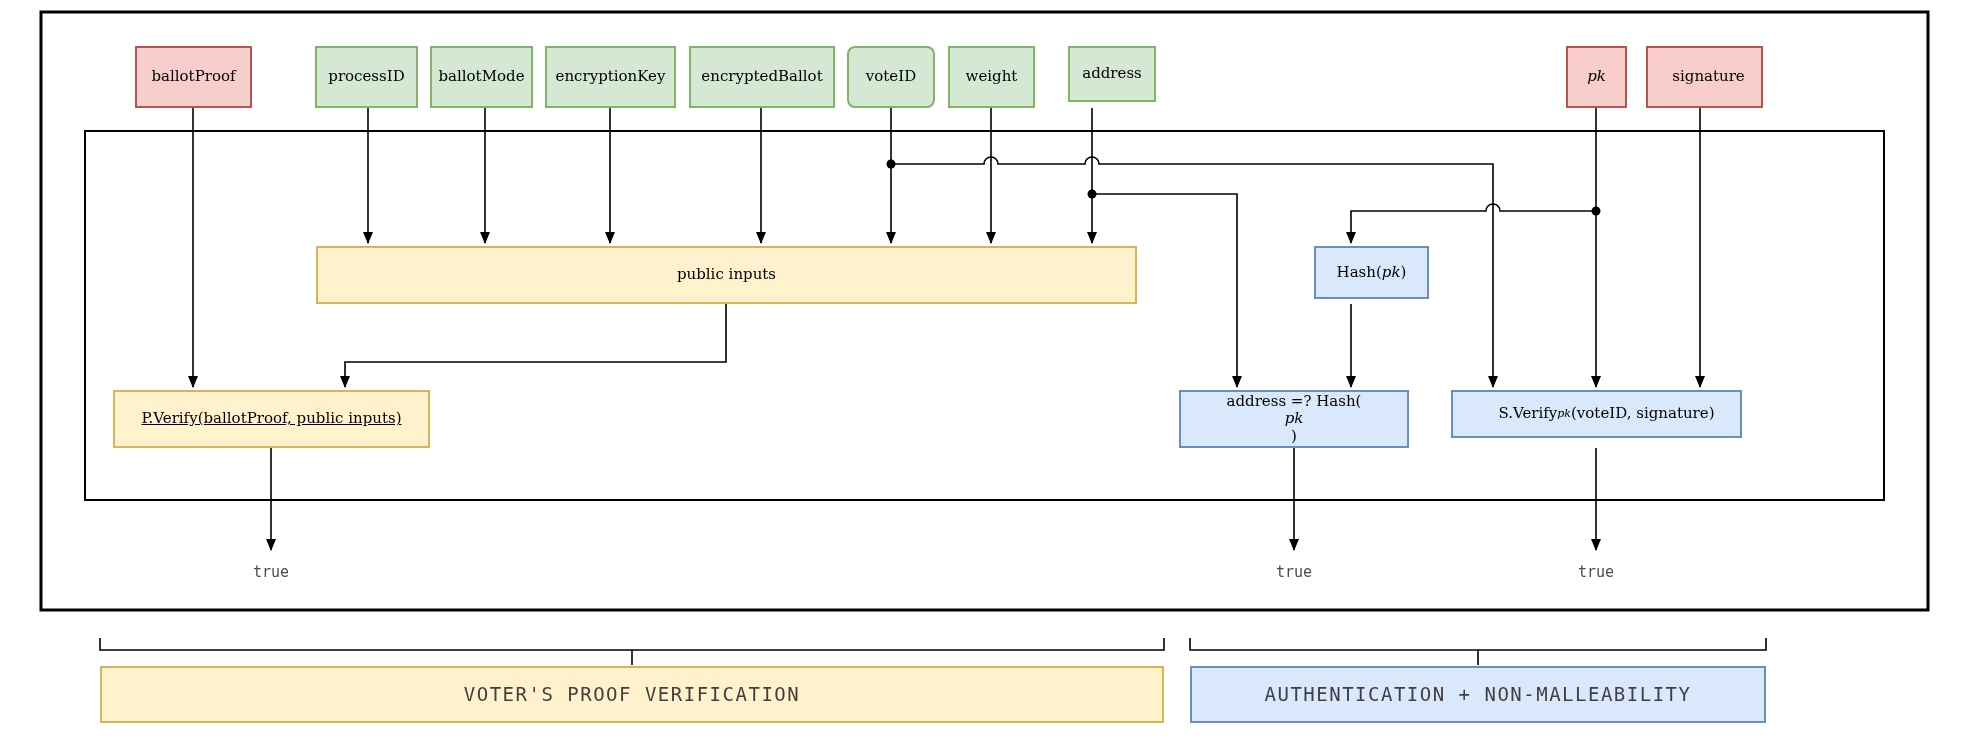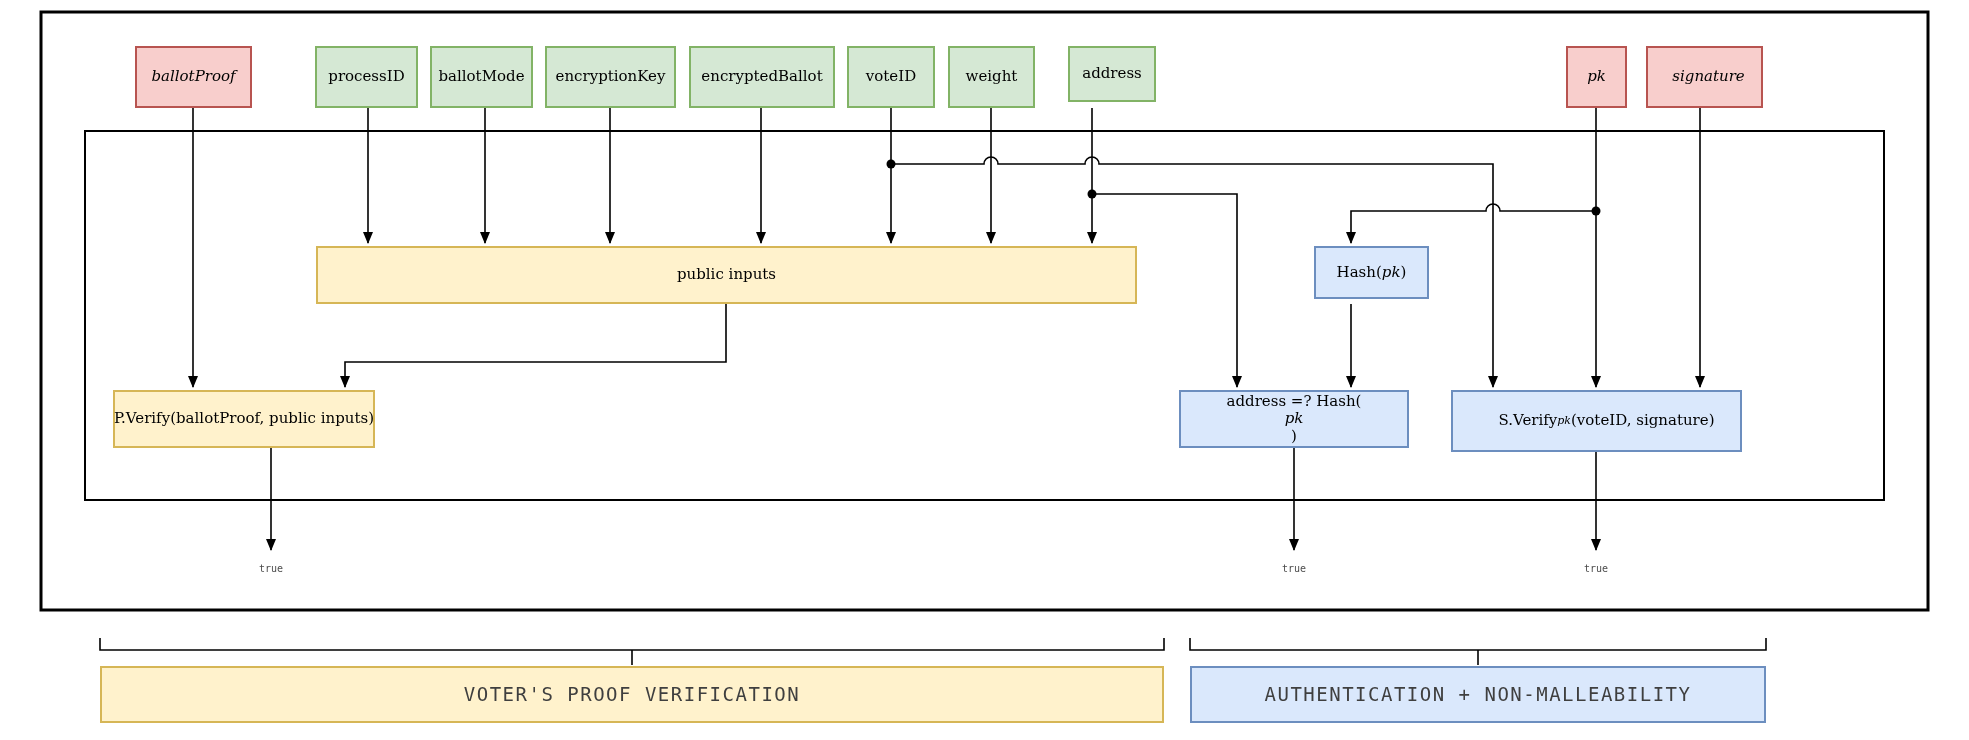--- a/index.html
+++ b/index.html
@@ -12,33 +12,33 @@
   }
   svg.wires{position:absolute;left:0;top:0;z-index:1;}
   .node{
     position:absolute;z-index:2;
     display:flex;align-items:center;justify-content:center;
     box-sizing:border-box;
     font-size:15px;color:var(--text,#000);
     text-align:center;line-height:1.15;
     white-space:nowrap;
   }
-  .private{background:var(--private_fill,#f8cecc);border:2px solid var(--private_border,#b85450);font-style:italic;}
+  .private{background:var(--private_fill,#f8cecc);border:2px solid var(--private_border,#b85450);}
   .public {background:var(--public_fill,#d5e8d4); border:2px solid var(--public_border,#82b366);}
   .proof  {background:var(--proof_fill,#fff2cc);  border:2px solid var(--proof_border,#d6b656);}
   .auth   {background:var(--auth_fill,#dae8fc);   border:2px solid var(--auth_border,#6c8ebf);}
   .italic{font-style:italic;}
   .sub{font-style:italic;font-size:11px;vertical-align:-4px;}
   .mono{
     font-family:"DejaVu Sans Mono", monospace;
     color:var(--muted_text,#4d4d4d);
   }
   .result{
     position:absolute;z-index:2;width:120px;
-    text-align:center;font-size:10px;
+    text-align:center;font-size:15px;
   }
   .section-label{letter-spacing:1.5px;font-size:19px;color:#3f3f3f;}
 </style>
 </head>
 <body>
 
 <div class="stage">
 
   <svg class="wires" width="1969" height="740" viewBox="0 0 1969 740">
     <defs>
@@ -83,40 +83,40 @@
     <path d="M632 650 V665" stroke="#000" stroke-width="1.6" fill="none"></path>
     <path d="M1190 638 V650 H1766 V638" stroke="#000" stroke-width="1.6" fill="none"></path>
     <path d="M1478 650 V665" stroke="#000" stroke-width="1.6" fill="none"></path>
   </svg>
 
   <div class="node private" style="left:135px;top:46px;width:117px;height:62px;">ballotProof</div>
   <div class="node public" style="left:430px;top:46px;width:103px;height:62px;">ballotMode</div>
   <div class="node public" style="left:315px;top:46px;width:103px;height:62px;">processID</div>
   <div class="node public" style="left:545px;top:46px;width:131px;height:62px;">encryptionKey</div>
   <div class="node public" style="left:689px;top:46px;width:146px;height:62px;">encryptedBallot</div>
-  <div class="node public" style="left:847px;top:46px;width:88px;height:62px;">voteID</div>
+  <div class="node public" style="left:847px;top:46px;width:88px;height:62px;border-radius:8px;">voteID</div>
   <div class="node public" style="left:948px;top:46px;width:87px;height:62px;">weight</div>
   <div class="node public" style="left:1048px;top:46px;width:88px;height:56px;margin-left:20px;">address</div>
   <div class="node private italic" style="left:1566px;top:46px;width:61px;height:62px;">pk</div>
   <div class="node private" style="left:1646px;top:46px;width:117px;height:62px;padding-left:8px;">signature</div>
 
   <div class="node proof" style="left:316px;top:246px;width:821px;height:58px;">public inputs</div>
   <div class="node auth" style="left:1294px;top:246px;width:115px;height:53px;margin-left:20px;">
       <span>Hash(</span>
       <span class="italic">pk</span>
       <span>)</span>
     </div>
 
-  <div class="node proof" style="left:113px;top:390px;width:262px;height:58px;">P.Verify(ballotProof, public inputs)</div>
+  <div class="node proof" style="left:113px;top:390px;width:317px;height:58px;text-decoration:underline;">P.Verify(ballotProof, public inputs)</div>
   <div class="node auth" style="left:1179px;top:390px;width:230px;height:58px;flex-direction:column;">
       <span>address =? Hash(</span>
       <span class="italic">pk</span>
       <span>)</span>
     </div>
-  <div class="node auth" style="left:1451px;top:390px;width:291px;height:62px;padding-left:20px;">
+  <div class="node auth" style="left:1451px;top:390px;width:291px;height:48px;padding-left:20px;">
       <span>S.Verify</span>
       <span class="sub">pk</span>
       <span>(voteID, signature)</span>
     </div>
 
   <div class="result mono" style="left:211px;top:563px;">true</div>
   <div class="result mono" style="left:1234px;top:563px;">true</div>
   <div class="result mono" style="left:1536px;top:563px;">true</div>
 
   <div class="node proof mono section-label" style="left:100px;top:666px;width:1064px;height:57px;">VOTER'S PROOF VERIFICATION</div>

